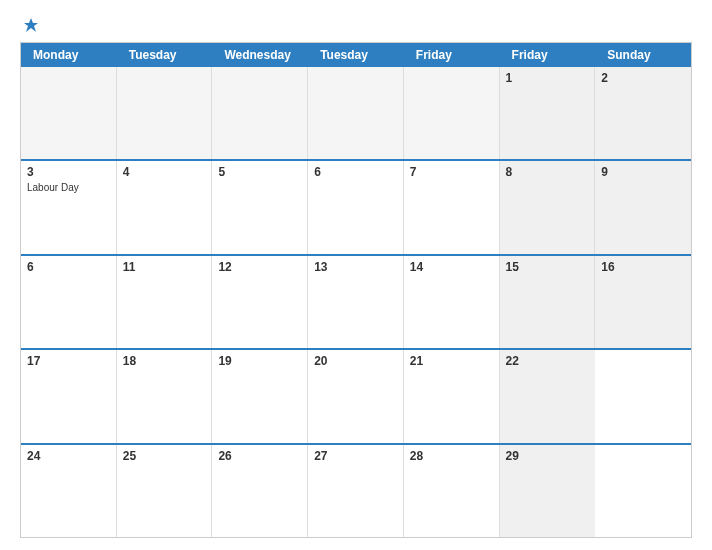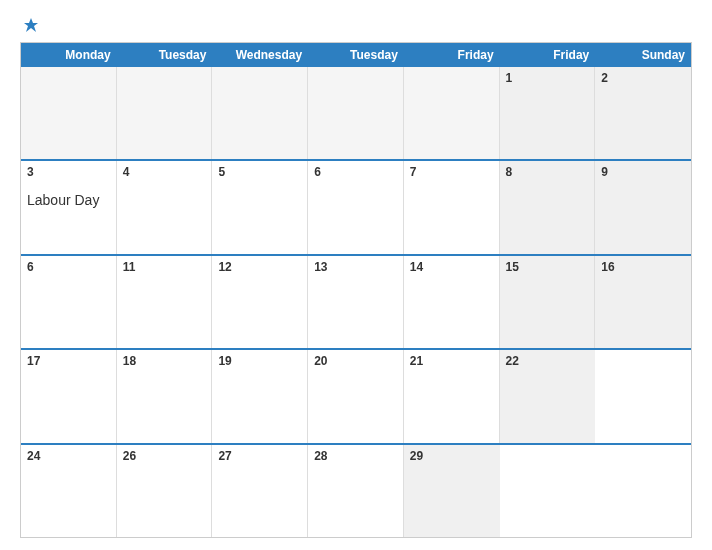--- a/index.html
+++ b/index.html
@@ -64,22 +64,22 @@
     }
     .cal-header {
       display: grid;
       grid-template-columns: repeat(7, 1fr);
       background: #2d7fc1;
     }
     .cal-header-cell {
       color: #fff;
       font-size: 12px;
       font-weight: bold;
-      padding: 5px 6px;
-      text-align: right;
+      padding: 5px 12px;
+      text-align: left;
     }
     .cal-body {
       flex: 1;
       display: flex;
       flex-direction: column;
     }
     .cal-row {
       display: grid;
       grid-template-columns: repeat(7, 1fr);
       flex: 1;
@@ -106,23 +106,23 @@
     .cal-cell.saturday, .cal-cell.sunday {
       background: #f0f0f0;
     }
     .day-num {
       font-size: 12px;
       font-weight: bold;
       color: #333;
       display: block;
     }
     .day-event {
-      font-size: 14px;
-      color: #333;
-      margin-top: 12px;
+      font-size: 10px;
+      color: #333;
+      margin-top: 2px;
       line-height: 1.3;
     }
   </style>
 </head>
 <body>
 
 <div class="page">
   <div class="header">
     <div class="logo">
       <div class="logo-text">
@@ -226,20 +226,23 @@
           </div>
           <div class="cal-cell saturday">
             <span class="day-num">22</span>
           </div>
         </div>
         <div class="cal-row">
           <div class="cal-cell">
             <span class="day-num">24</span>
           </div>
           <div class="cal-cell">
+            <span class="day-num">25</span>
+          </div>
+          <div class="cal-cell">
             <span class="day-num">26</span>
           </div>
           <div class="cal-cell">
             <span class="day-num">27</span>
           </div>
           <div class="cal-cell">
             <span class="day-num">28</span>
           </div>
           <div class="cal-cell saturday">
             <span class="day-num">29</span>

